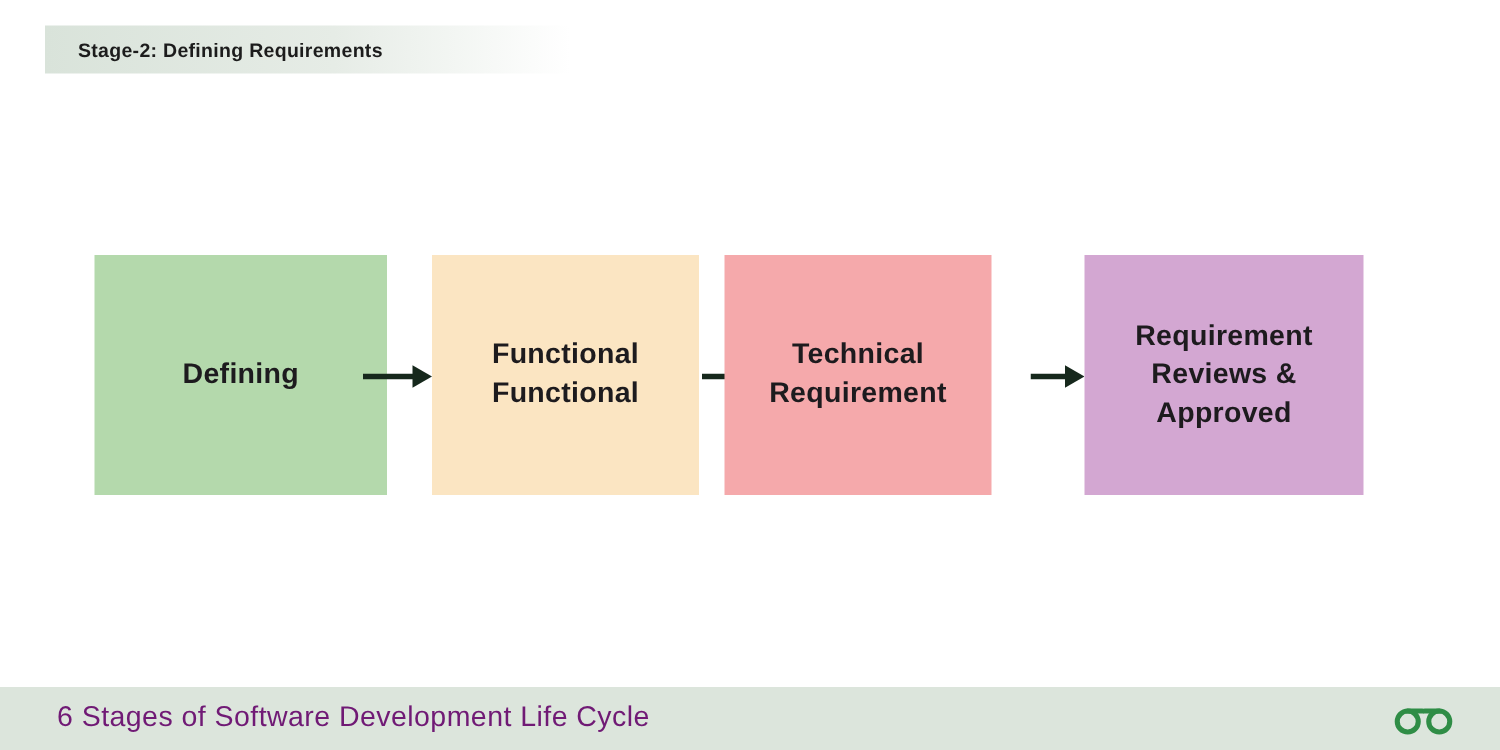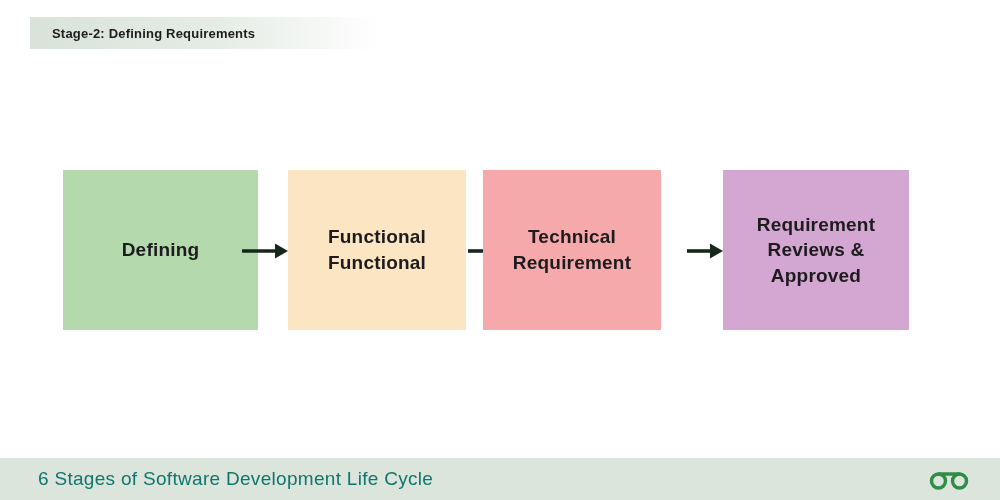--- a/index.html
+++ b/index.html
@@ -70,21 +70,21 @@
     width: 1000px;
     height: 42px;
     background: #dce5dc;
     display: flex;
     align-items: center;
   }
   .footer-banner .footer-caption {
     padding-left: 38px;
     font-size: 19px;
     font-weight: 500;
-    color: #0f766e;
+    color: #701a75;
     letter-spacing: 0.3px;
   }
   .footer-banner .logo {
     position: absolute;
     right: 28px;
     top: 50%;
     transform: translateY(-50%);
     width: 46px;
     height: 24px;
     color: #2f8d46;

